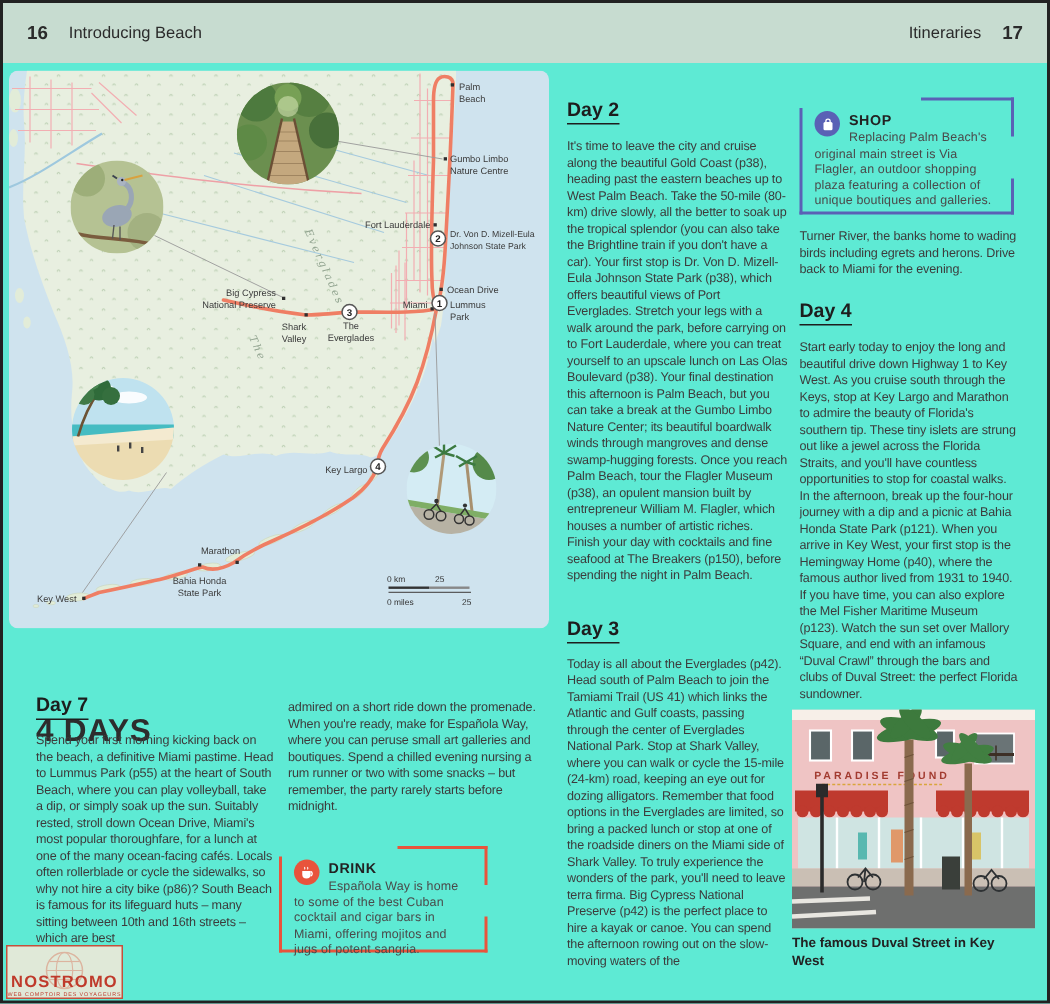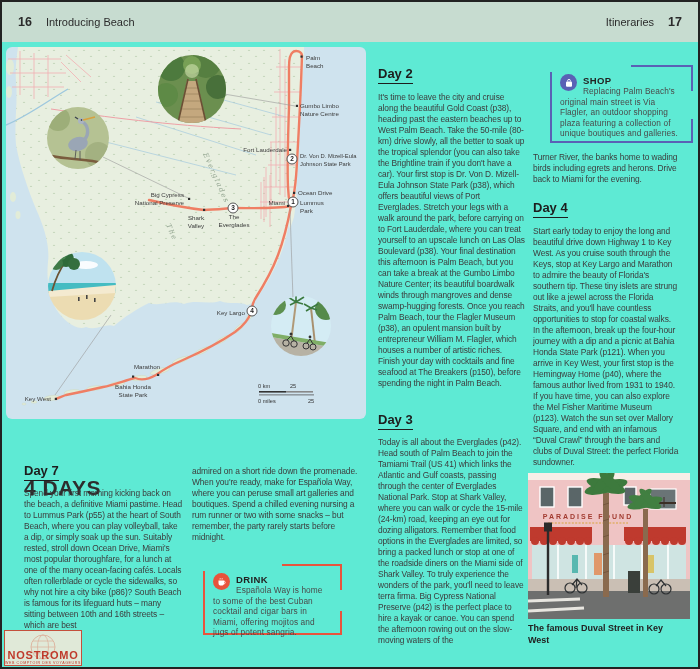--- a/index.html
+++ b/index.html
@@ -23,21 +23,21 @@
   .mlbl-sm{font:5.8px "Liberation Sans",sans-serif;fill:#3b3b3b;}
   .mnum{font:bold 6.5px "Liberation Sans",sans-serif;fill:#222;text-anchor:middle;}
   .scale-txt{font:5.6px "Liberation Sans",sans-serif;fill:#333;}
   .region-lbl{font:italic 7px "DejaVu Serif",serif;fill:#93a591;letter-spacing:1.5px;}
   
   .big-heading{font-size:21px;font-weight:bold;color:#2d2d2d;letter-spacing:.5px;margin-top:44px;}
   .day-title{font-size:13px;font-weight:bold;color:#1d1d1d;
     border-bottom:1.5px solid #1d1d1d;padding-bottom:2px;display:inline-block;}
   .body-text{font-size:8.4px;line-height:11px;letter-spacing:-.1px;color:#3c3c3c;overflow:hidden;}
   
-  .callout{box-sizing:border-box;padding:9px 10px 8px 10px;margin-left:17px;}
+  .callout{box-sizing:border-box;padding:9px 10px 8px 10px;}
   .callout .br-top{position:absolute;top:0;right:0;width:42%;height:24px;
     border-top:2px solid;border-right:2px solid;}
   .callout .br-main{position:absolute;left:0;bottom:0;top:7px;right:0;
     border-left:2px solid;border-bottom:2px solid;}
   .callout .br-low{position:absolute;right:0;bottom:0;height:24px;width:0;
     border-right:2px solid;}
   .callout-inner{position:relative;}
   .c-icon{width:17px;height:17px;border-radius:50%;float:left;margin-right:6px;
     display:flex;align-items:center;justify-content:center;}
   .c-label{font-size:9.5px;font-weight:bold;color:#222;letter-spacing:.4px;padding-top:1px;}

